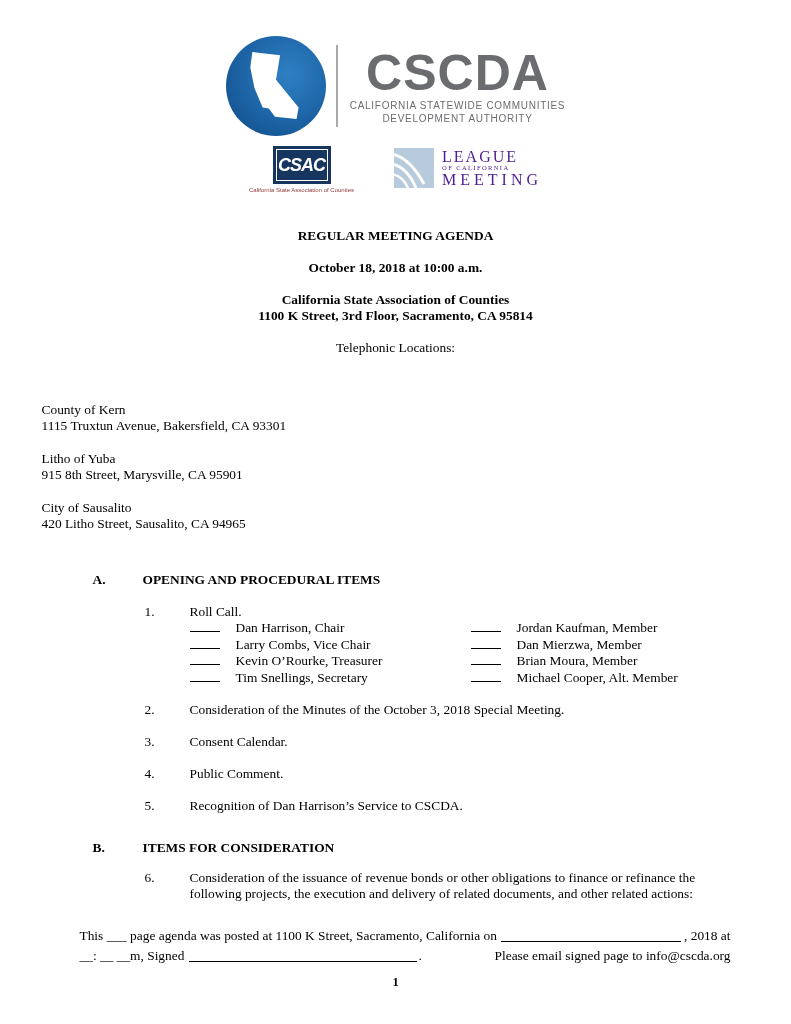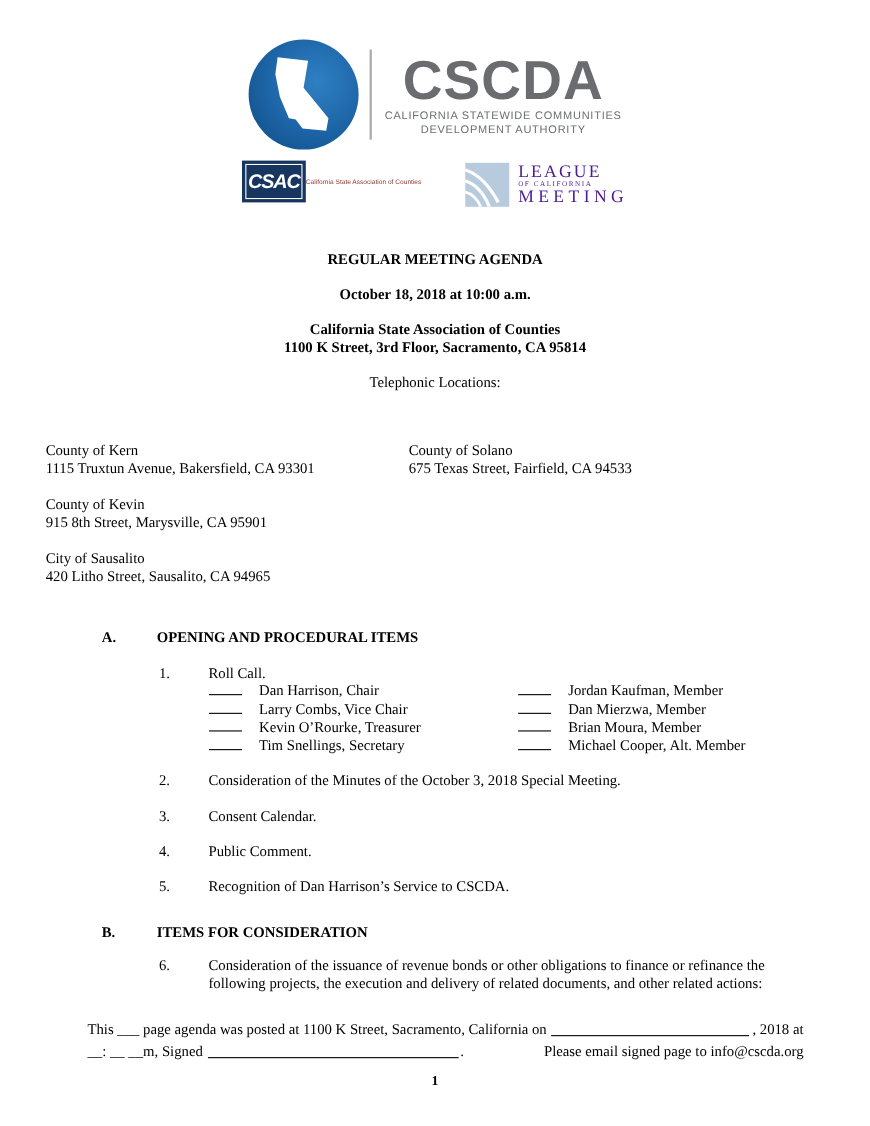--- a/index.html
+++ b/index.html
@@ -21,21 +21,21 @@
   .logo-text { display:flex; flex-direction:column; align-items:center; }
   .logo-acronym {
     font-family:"Liberation Sans","DejaVu Sans",sans-serif; font-weight:bold;
     font-size:50px; line-height:52px; color:#6b6c70; letter-spacing:1px;
   }
   .logo-sub {
     font-family:"Liberation Sans","DejaVu Sans",sans-serif;
     font-size:10px; line-height:13px; color:#6b6c70; letter-spacing:0.7px; text-align:right;
   }
   .partner-logos { display:flex; align-items:flex-start; gap:40px; margin-top:10px; height:52px; }
-  .csac-logo { display:flex; flex-direction:row; align-items:center; }
+  .csac-logo { display:flex; flex-direction:column; align-items:center; }
   .csac-box { background:#16355f; padding:3px; width:52px; height:32px; }
   .csac-inner { border:1px solid #fff; width:100%; height:100%; display:flex; align-items:center; justify-content:center; box-sizing:border-box; }
   .csac-acronym {
     font-family:"Liberation Sans","DejaVu Sans",sans-serif; font-style:italic; font-weight:bold;
     font-size:18px; color:#fff; letter-spacing:-1px;
   }
   .csac-caption {
     margin-top:3px; font-family:"Liberation Sans","DejaVu Sans",sans-serif;
     font-size:6px; line-height:7px; color:#8d3b36; white-space:nowrap;
   }
@@ -134,28 +134,24 @@
     </p>
     <p>Telephonic Locations:</p>
   </section>
 
   <section class="locations">
     <div class="loc-row">
       <div class="loc">
         <div>County of Kern</div>
         <div>1115 Truxtun Avenue, Bakersfield, CA 93301</div>
       </div>
-      <div class="loc">
-        <div>County of Solano</div>
-        <div>675 Texas Street, Fairfield, CA 94533</div>
-      </div>
     </div>
     <div class="loc-row">
       <div class="loc">
-        <div>County of Kevin</div>
+        <div>Litho of Yuba</div>
         <div>915 8th Street, Marysville, CA 95901</div>
       </div>
     </div>
     <div class="loc-row">
       <div class="loc">
         <div>City of Sausalito</div>
         <div>420 Litho Street, Sausalito, CA 94965</div>
       </div>
     </div>
   </section>

